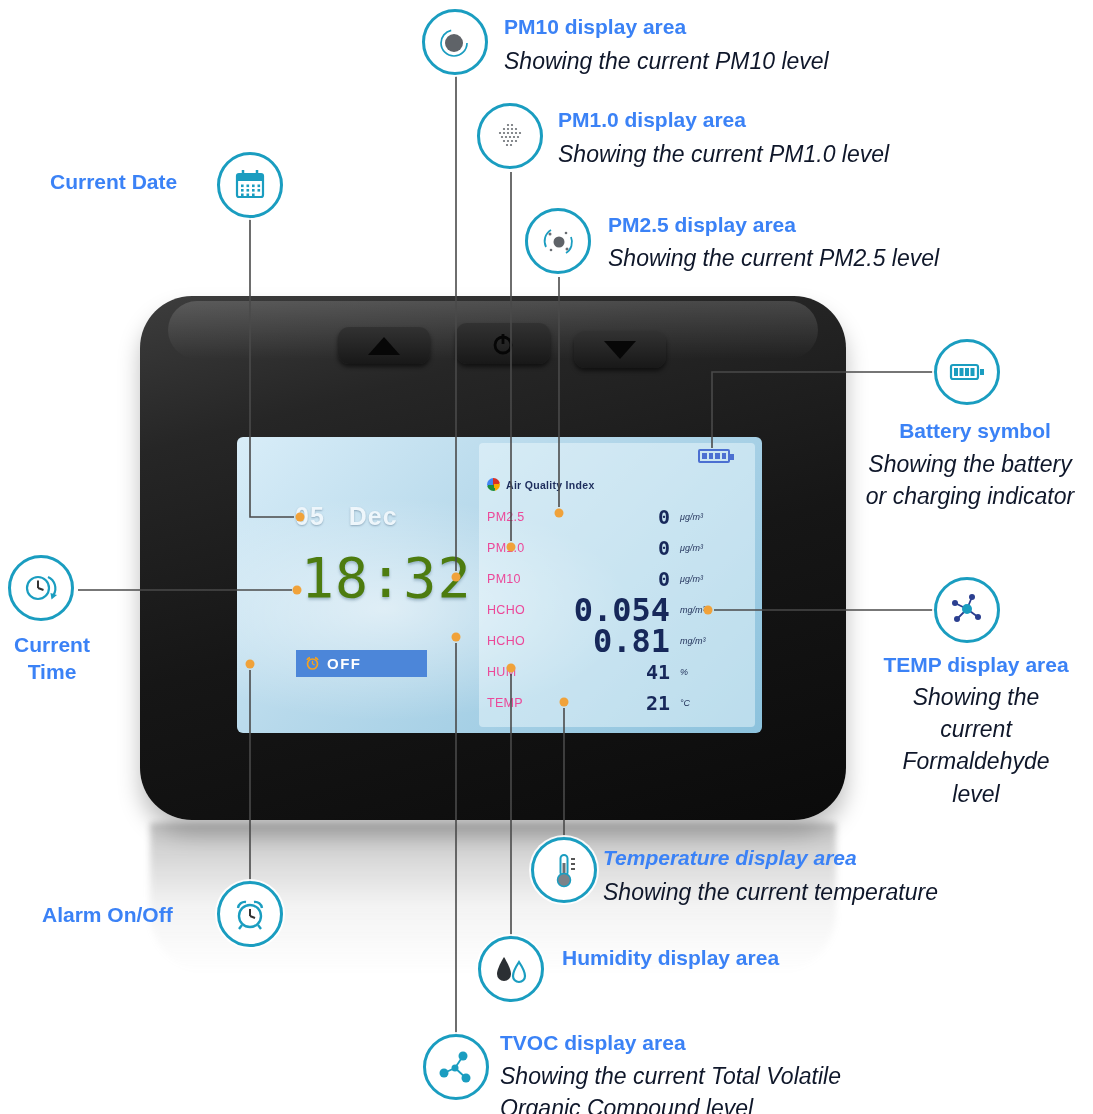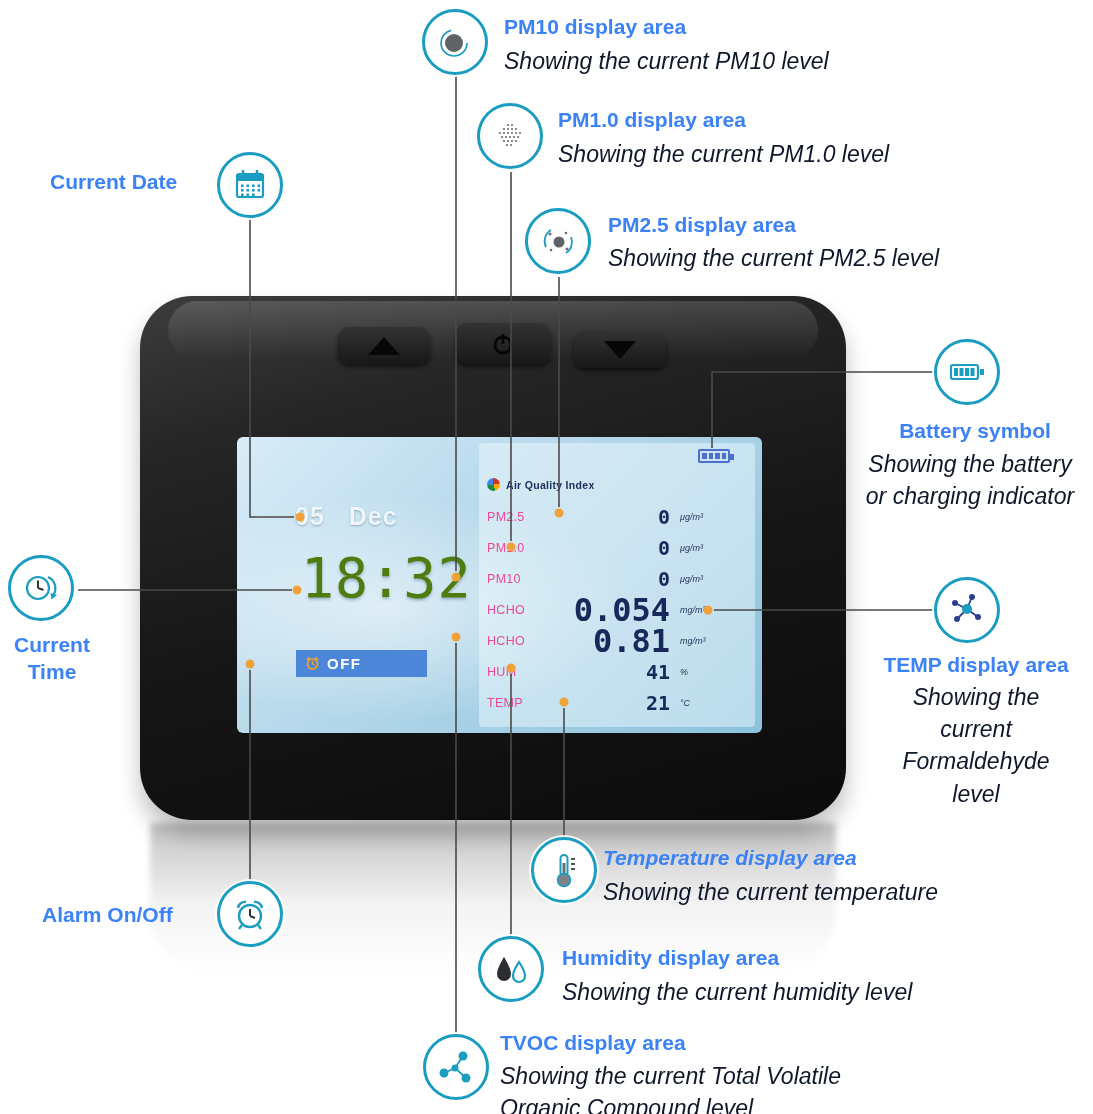--- a/index.html
+++ b/index.html
@@ -337,21 +337,20 @@
   <div class="abs c-title" style="left:603px;top:846px;font-style:italic;">Temperature display area</div>
   <div class="abs c-desc" style="left:603px;top:876px;">Showing the current temperature</div>
 
   <div class="abs circle-badge" style="left:478px;top:936px;">
     <svg width="40" height="40" viewBox="0 0 40 40">
       <path d="M13,8 C13,8 6,19 6,25 a7,7 0 0 0 14,0 C20,19 13,8 13,8 Z" fill="#2b2f33"></path>
       <path d="M28,13 C28,13 22,22 22,27 a6,6 0 0 0 12,0 C34,22 28,13 28,13 Z" fill="none" stroke="#1a9dc0" stroke-width="2.2"></path>
     </svg>
   </div>
   <div class="abs c-title" style="left:562px;top:946px;">Humidity display area</div>
-  <div class="abs c-desc" style="left:562px;top:976px;">Showing the current humidity level</div>
 
   <div class="abs circle-badge" style="left:423px;top:1034px;">
     <svg width="40" height="40" viewBox="0 0 40 40">
       <g stroke="#1a9dc0" stroke-width="1.8">
         <line x1="19" y1="21" x2="27" y2="9"></line>
         <line x1="19" y1="21" x2="8" y2="26"></line>
         <line x1="19" y1="21" x2="30" y2="31"></line>
       </g>
       <circle cx="19" cy="21" r="3.5" fill="#1a9dc0"></circle>
       <circle cx="27" cy="9" r="4.5" fill="#1a9dc0"></circle>

